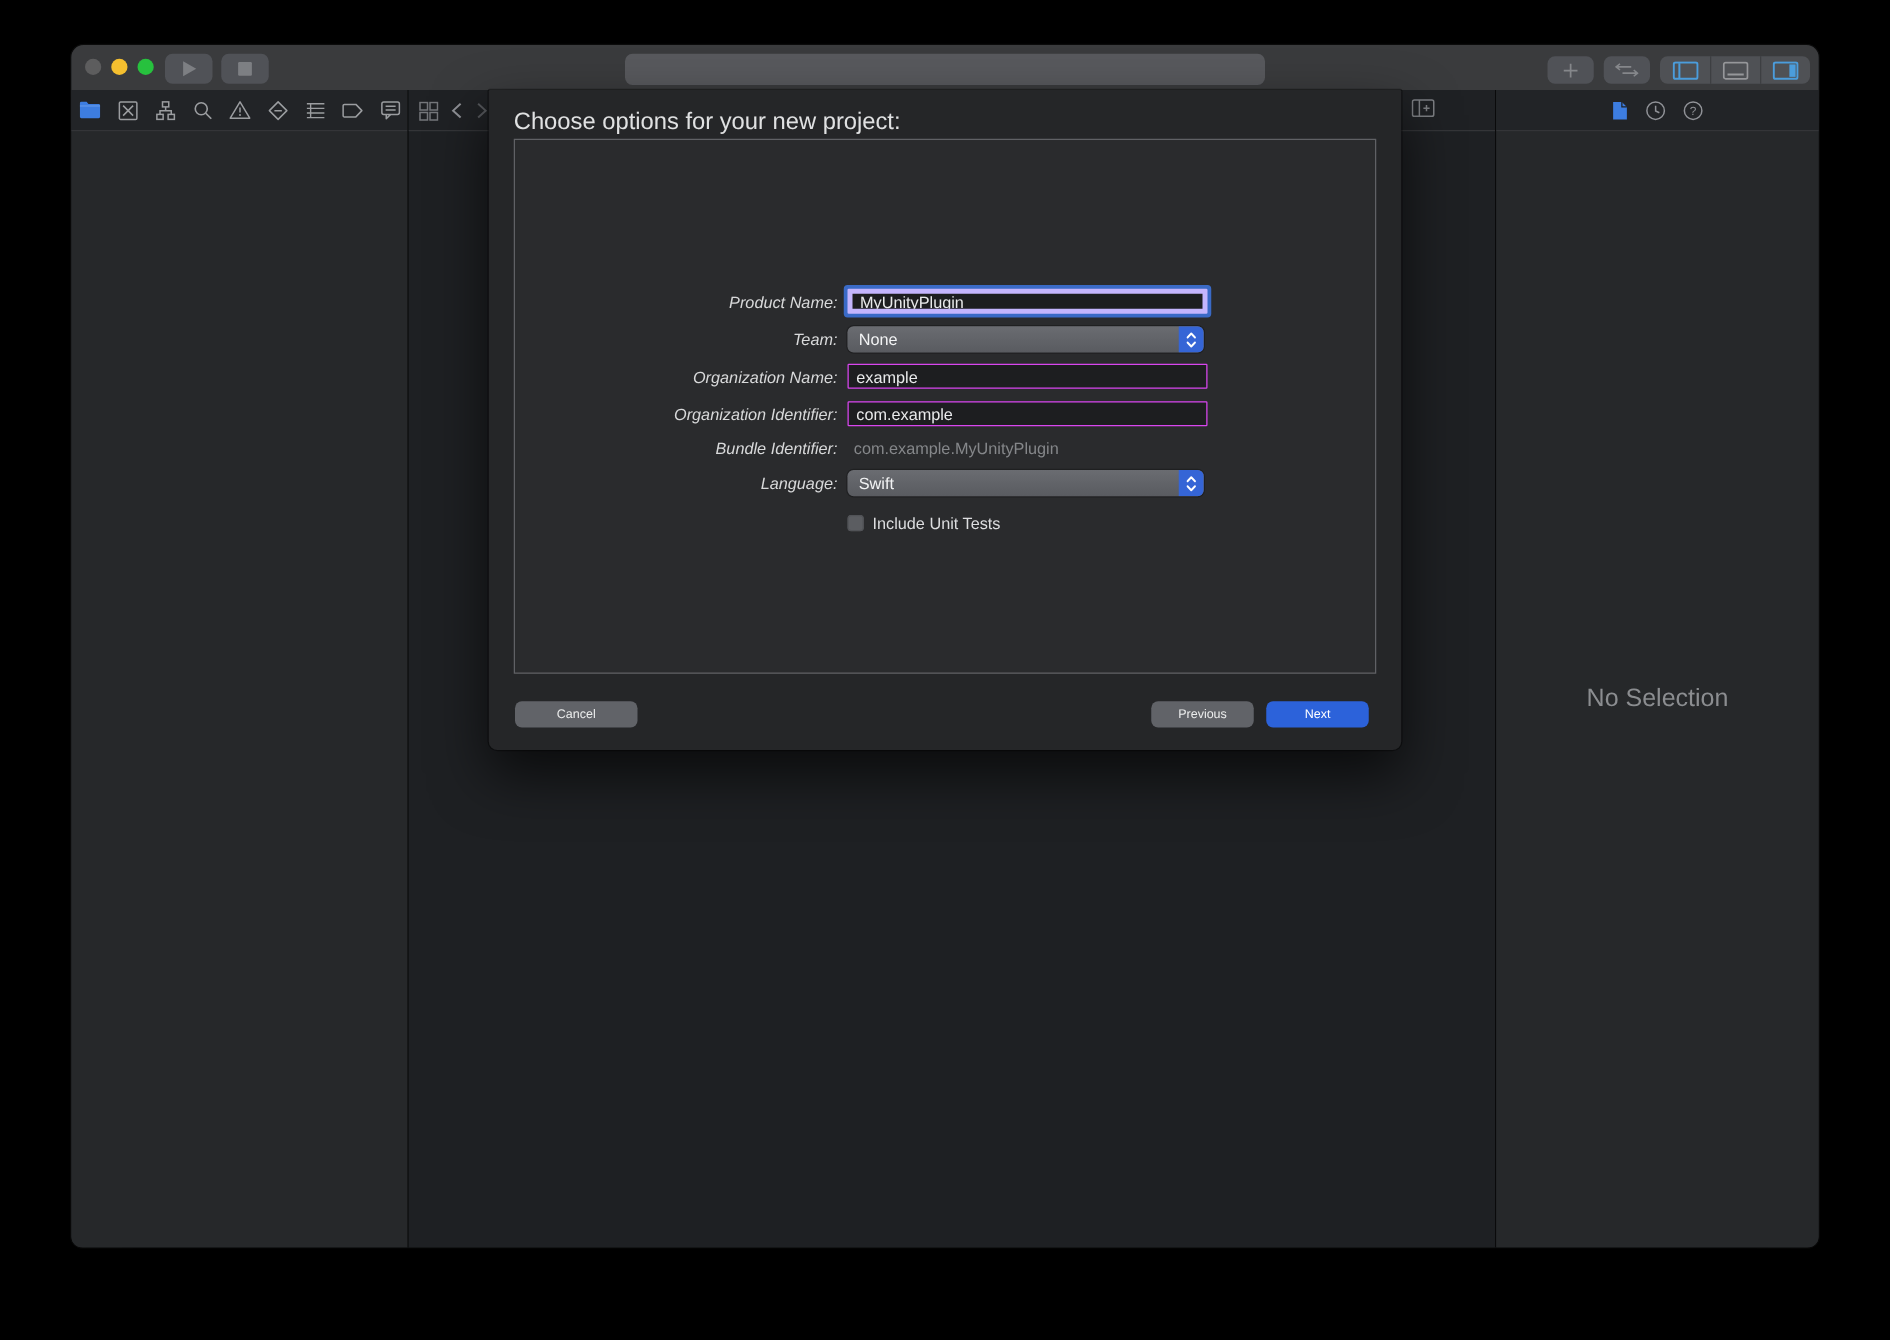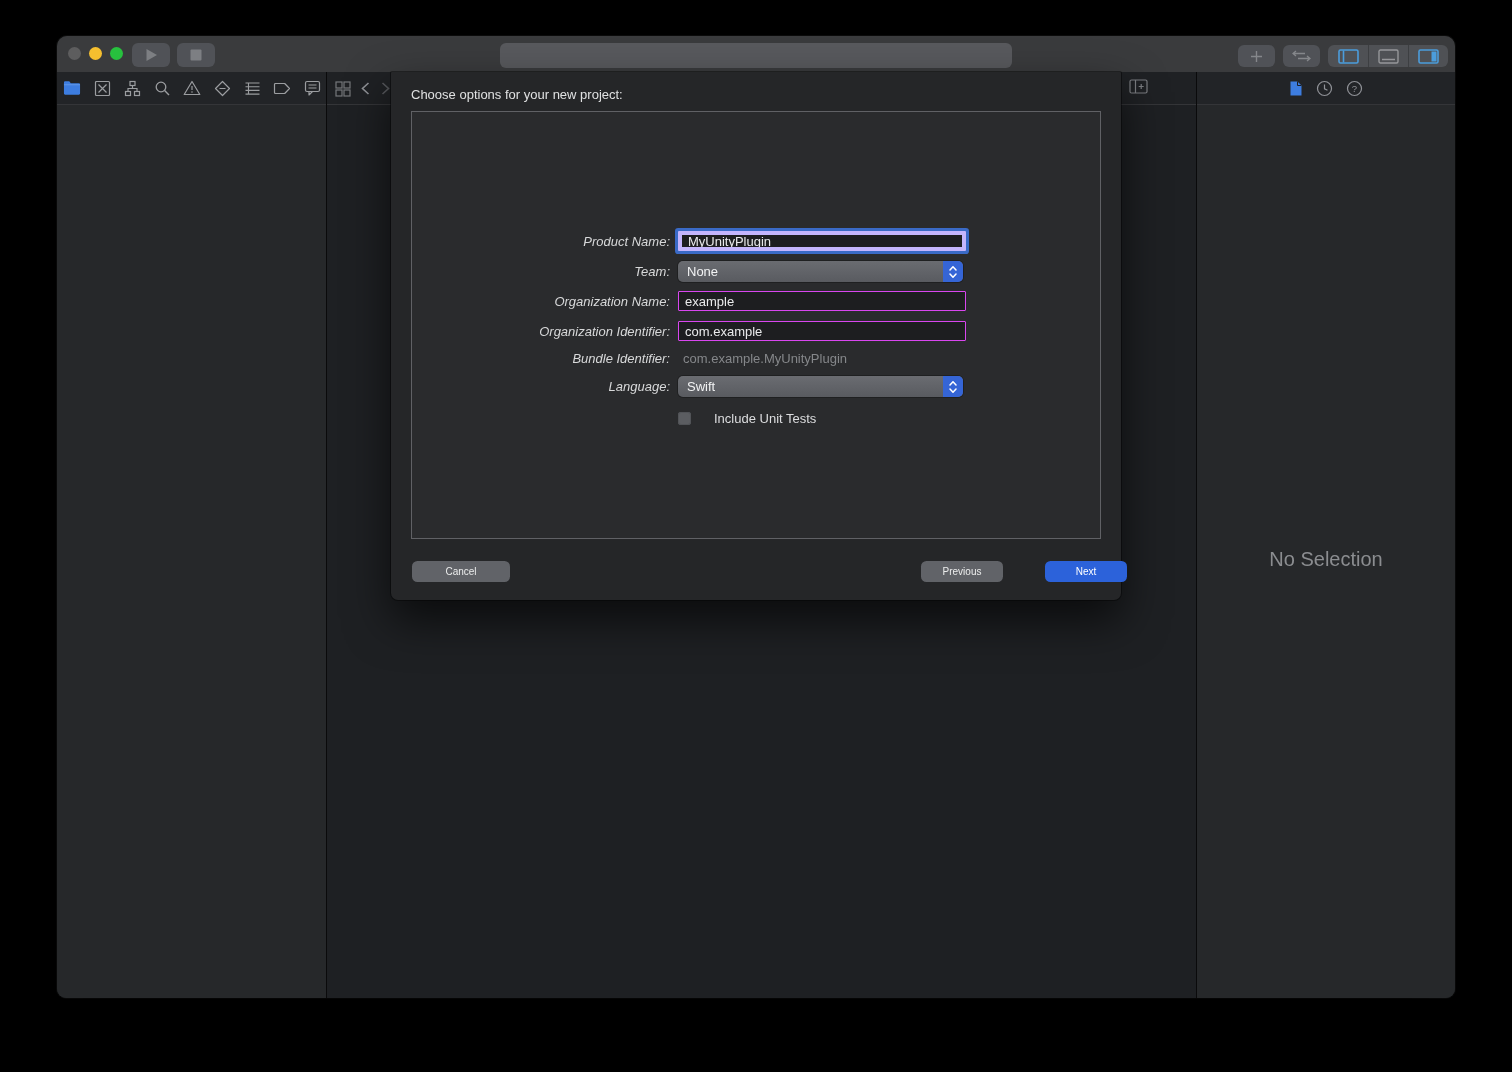--- a/index.html
+++ b/index.html
@@ -49,21 +49,21 @@
   .tabbar-vline { width:1px; height:15px; background:#3a3c3f; margin-right:27px; }
   .add-editor-wrap { margin-right:48px; }
 
   .no-selection { position:absolute; left:0; top:476px; width:100%; text-align:center;
                   font-size:20px; color:#8b8d90; }
 
   
   .sheet { position:absolute; left:334px; top:36px; width:730px; height:528px;
            background:#252628; border-radius:1px 1px 7px 7px; z-index:10;
            box-shadow:0 20px 45px rgba(0,0,0,.65), 0 0 0 1px rgba(0,0,0,.4); }
-  .sheet-title { position:absolute; left:20px; top:15px; font-size:13px; color:#e0e1e2; }
+  .sheet-title { position:absolute; left:20px; top:15px; font-size:19px; color:#e0e1e2; }
   .options-box { position:absolute; left:20px; top:39px; width:690px; height:428px;
                  background:#2a2b2d; border:1px solid #606165; }
 
   .form-row { position:absolute; left:0; display:flex; align-items:center; width:100%; }
   .form-label { width:258px; text-align:right; font-size:13px; color:#d8d9da; flex:none;font-style:italic; }
   .form-control-slot { margin-left:8px; width:288px; position:relative; }
 
   .row-pn     { top:117px; height:24px; }
   .row-team   { top:149px; height:21px; }
   .row-orgnm  { top:179px; height:20px; }
@@ -81,30 +81,30 @@
            background:linear-gradient(#6a6c71,#595b60); display:flex; align-items:center;
            overflow:hidden; box-shadow:0 0 0 1px rgba(0,0,0,.25); }
   .popup-text { font-size:13px; color:#f2f3f4; padding-left:9px; }
   .popup-cap { position:absolute; right:0; top:0; bottom:0; width:20px; background:#3565d6;
                display:flex; align-items:center; justify-content:center; }
 
   .static-value { font-size:13px; color:#85878a; padding-left:5px; }
 
   .checkbox { width:13px; height:13px; border-radius:3px; background:#5b5d61;
               box-shadow:inset 0 0 0 1px #515357; flex:none; }
-  .checkbox-label { font-size:13px; color:#dcdddf; margin-left:23px; }
+  .checkbox-label { font-size:13px; color:#dcdddf; margin-left:7px; }
 
   .sheet-btn { position:absolute; top:489px; height:21px; border:none; border-radius:5.5px;
                font-size:10px; font-family:"Liberation Sans",sans-serif; color:#eceded;
                display:flex; align-items:center; justify-content:center; }
   .btn-grey { background:#616368; }
   .btn-blue { background:#2c62da; color:#fff; }
   .btn-cancel   { left:21px;  width:98px; }
   .btn-previous { left:530px; width:82px; }
-  .btn-next     { left:654px; width:82px; }
+  .btn-next     { left:622px; width:82px; }
 </style>
 </head>
 <body>
 
 <div id="window">
 
   <div class="titlebar">
     <div class="light close"></div>
     <div class="light min"></div>
     <div class="light max"></div>

